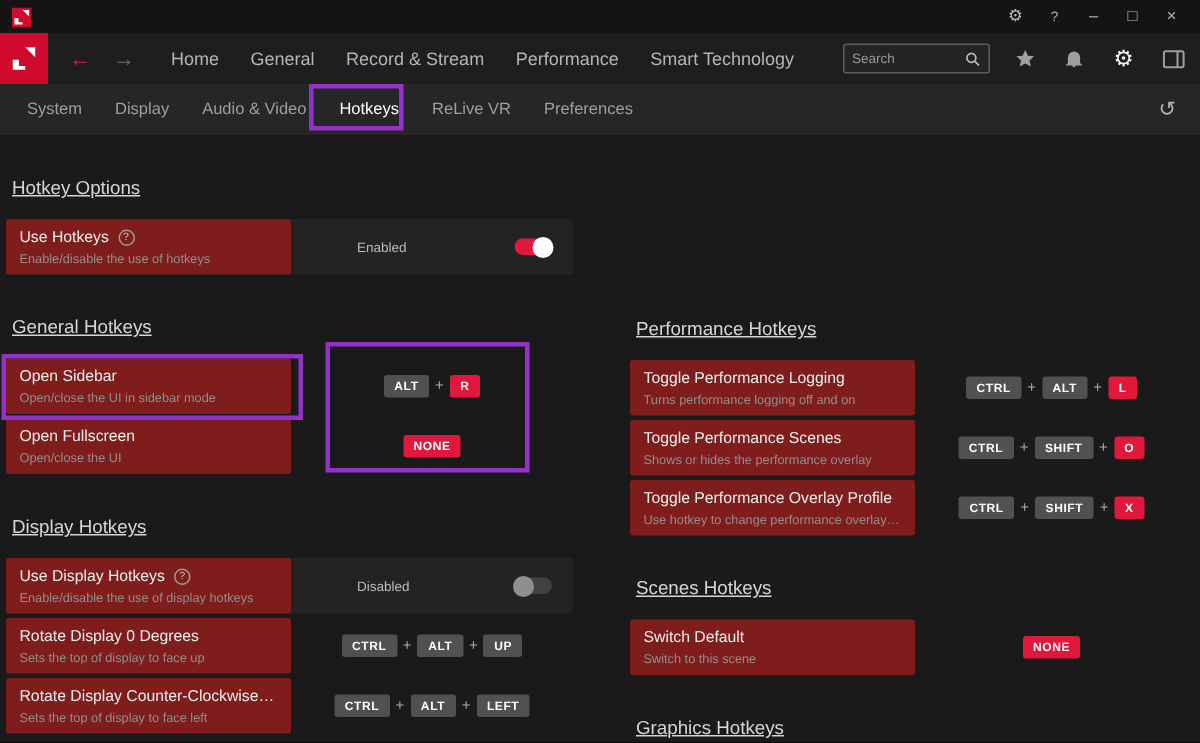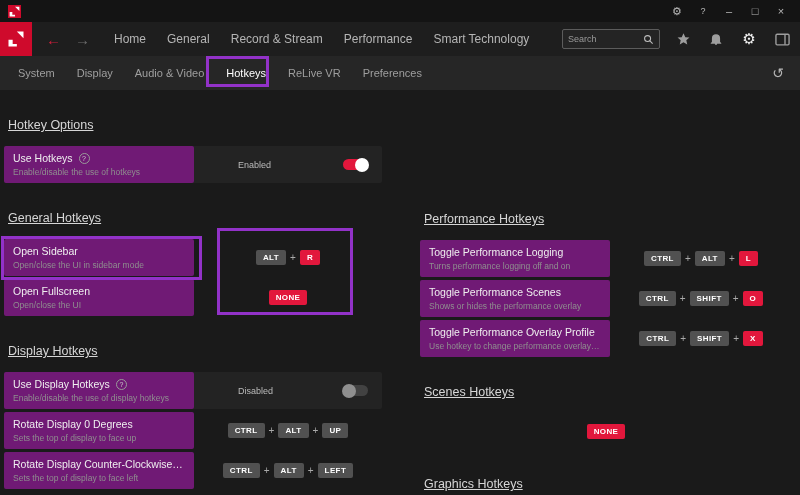--- a/index.html
+++ b/index.html
@@ -40,21 +40,21 @@
 
   
   .content { display:flex; padding:0 0 0 4px; align-items:flex-start; }
   .col { display:flex; flex-direction:column; }
   .col.left { width:378px; }
   .col.right { width:372px; margin-left:38px; margin-top:94px; }
   .section-heading { font-size:12.5px; color:#d6d6d6; margin:28px 0 14px 4px;text-decoration:underline; }
   .rows { display:flex; flex-direction:column; gap:3px; }
   .row { display:flex; align-items:stretch; min-height:36px; border-radius:2px; }
   .row.full { background:#232323; }
-  .label-card { width:190px; background:#701a75; border-radius:2px; padding:6px 9px; display:flex; flex-direction:column; justify-content:center; cursor:pointer; overflow:hidden; }
+  .label-card { width:190px; background:#7f1d1d; border-radius:2px; padding:6px 9px; display:flex; flex-direction:column; justify-content:center; cursor:pointer; overflow:hidden; }
   .title-line { display:flex; align-items:center; }
   .row-title { font-size:10.5px; color:#efefef; white-space:nowrap; overflow:hidden; text-overflow:ellipsis; }
   .info-icon { flex:0 0 auto; width:11px; height:11px; margin-left:6px; border:1px solid #9a9a9a; border-radius:50%; color:#cfcfcf; font-size:7px; line-height:9px; text-align:center; cursor:pointer; }
   .row-subtitle { font-size:8.5px; color:#8f8f8f; margin-top:3px; white-space:nowrap; overflow:hidden; text-overflow:ellipsis; }
   .control-area { flex:1; display:flex; align-items:center; }
   .control-area.ctl-keys { justify-content:center; }
   .control-area.ctl-toggle { justify-content:space-between; padding:0 14px 0 44px; }
   .state-label { font-size:9px; color:#bbbbbb; }
   .key { background:#515151; color:#fff; font-size:8px; font-weight:bold; letter-spacing:.4px; padding:3px 7px; border-radius:2px; cursor:pointer; }
   .key.red { background:var(--red,#e2173c); }
@@ -292,20 +292,26 @@
               <span class="plus">+</span>
               <span class="key dark">SHIFT</span>
               <span class="plus">+</span>
               <span class="key red">X</span>
             </div>
           </div>
         </div>
         <div class="section-heading">Scenes Hotkeys</div>
         <div class="rows">
           <div class="row">
+            <div class="label-card">
+              <div class="title-line">
+                <span class="row-title">Switch Default</span>
+              </div>
+              <div class="row-subtitle">Switch to this scene</div>
+            </div>
             <div class="control-area ctl-keys">
               <span class="key red">NONE</span>
             </div>
           </div>
         </div>
         <div class="section-heading">Graphics Hotkeys</div>
         <div class="rows"></div>
       </div>
   </div>
 

